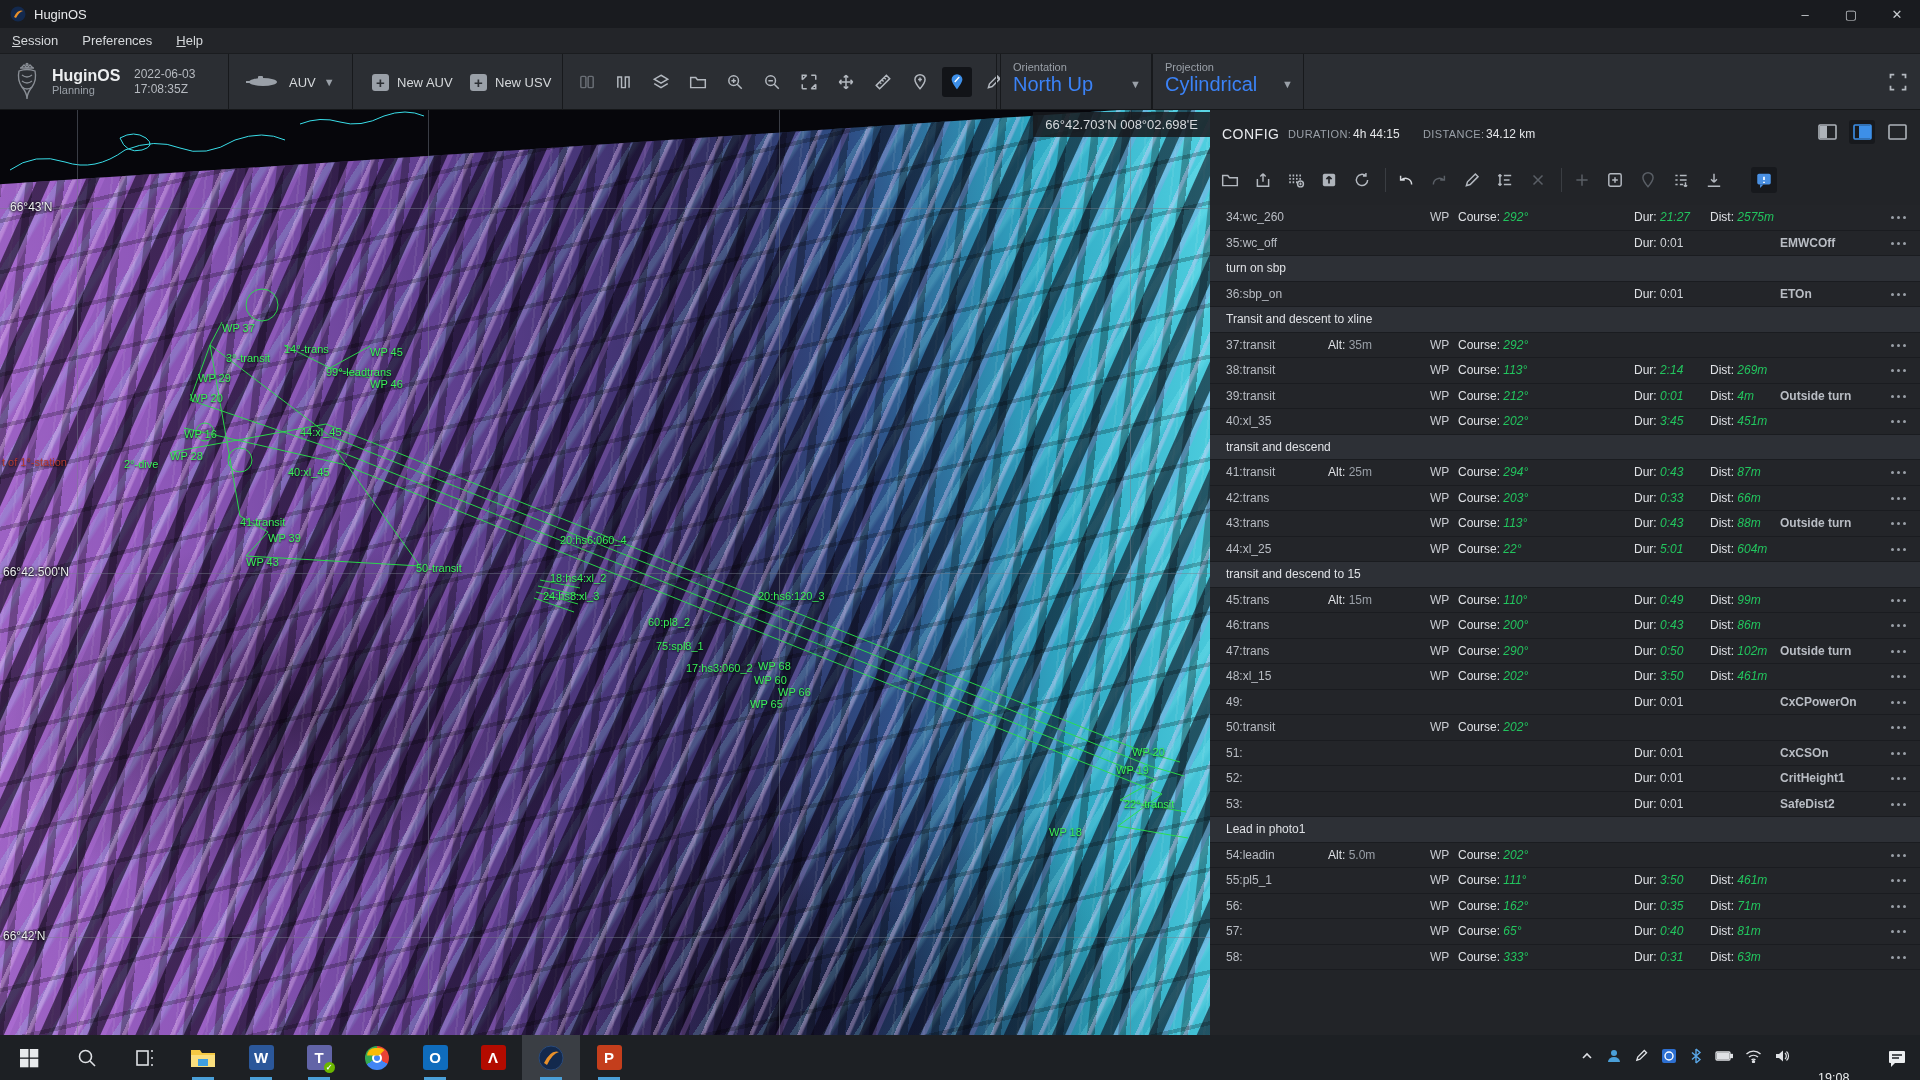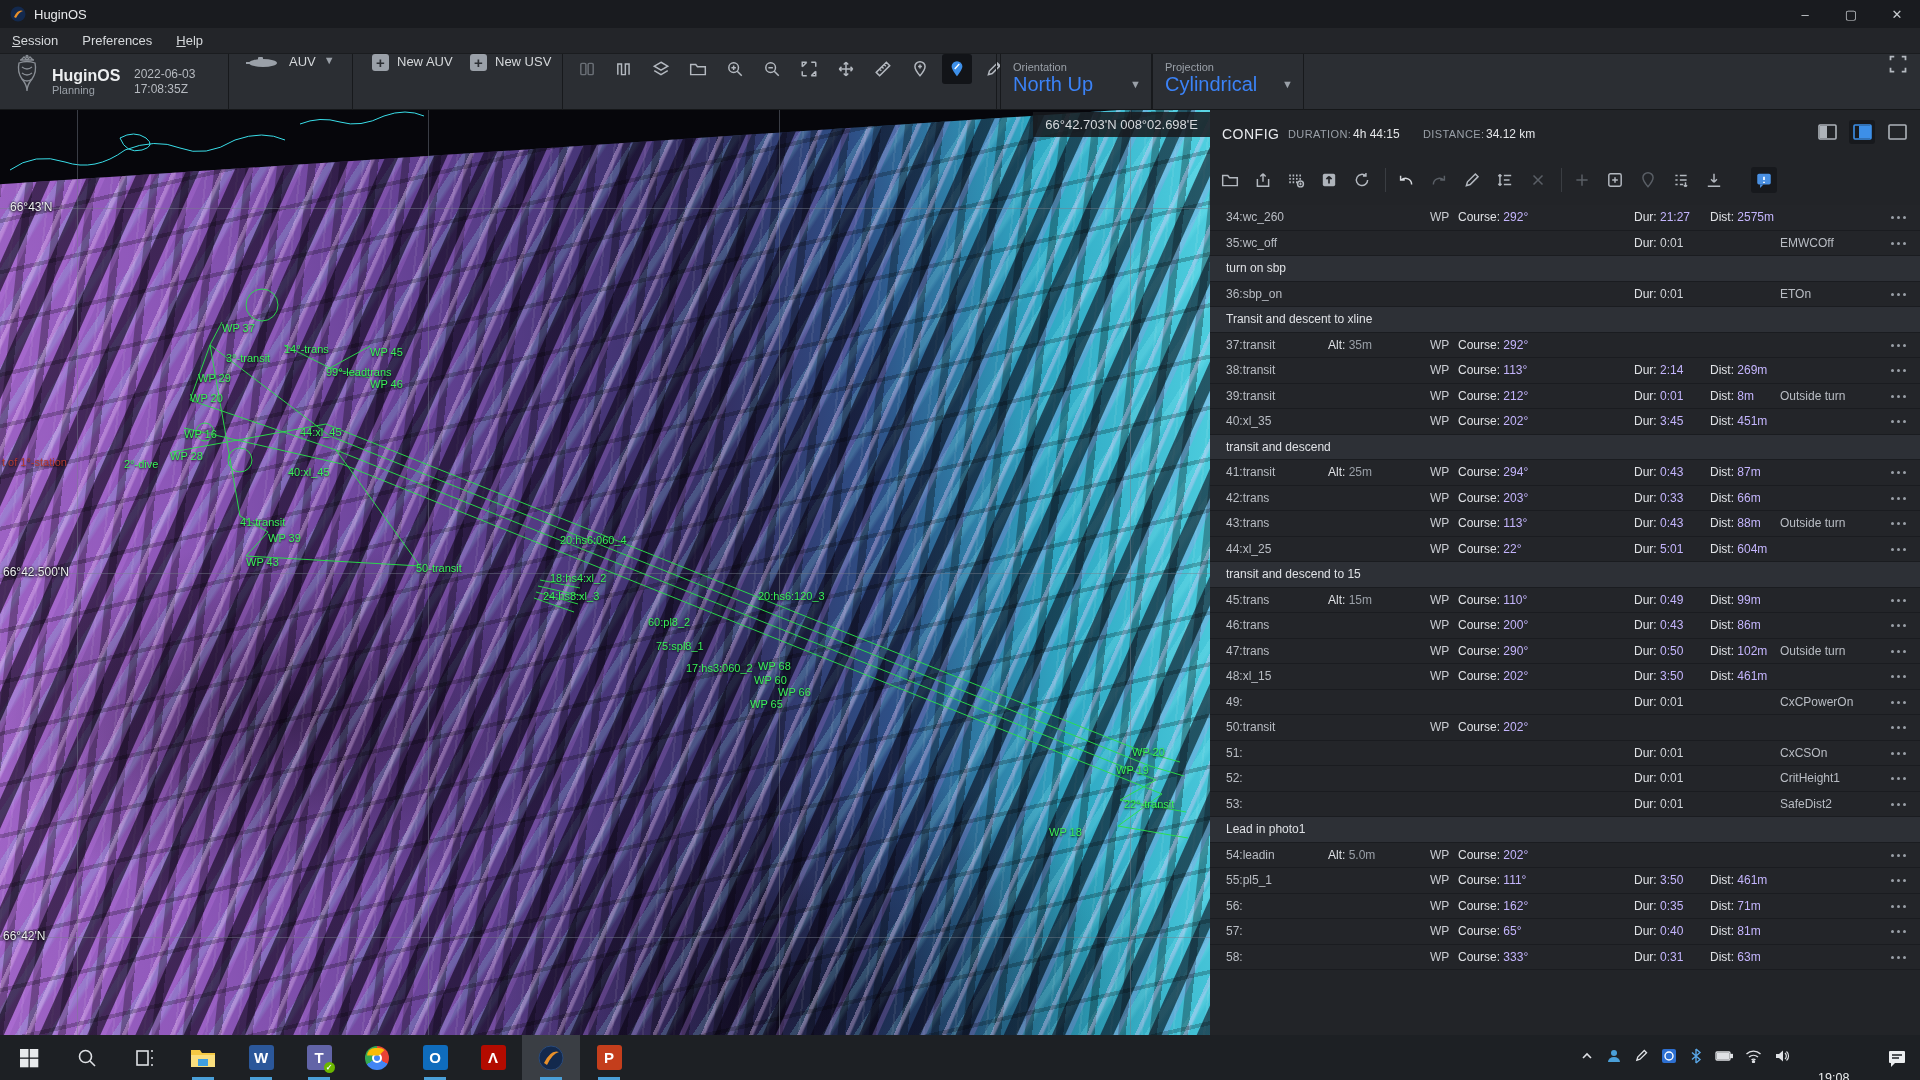--- a/index.html
+++ b/index.html
@@ -13,21 +13,21 @@
   .wincontrols{position:absolute;right:0;top:0;height:28px;display:flex;}
   .winbtn{width:46px;height:28px;display:flex;align-items:center;justify-content:center;color:#c8ccd0;font-size:13px;}
 
   
   .menubar{position:absolute;left:0;top:28px;width:1920px;height:26px;background:#232529;display:flex;align-items:center;padding-left:0;border-bottom:1px solid #1a1c1f;}
   .menuitem{color:#d5d8db;font-size:13px;padding:0 12px;}
   .menuitem u{text-decoration:underline;}
 
   
   .toolbar{position:absolute;left:0;top:54px;width:1920px;height:56px;background:#2b2e33;border-bottom:1px solid #151719;}
-  .tb-abs{position:absolute;top:0;height:56px;display:flex;align-items:flex-start;}
+  .tb-abs{position:absolute;top:0;height:56px;display:flex;align-items:center;}
   .tb-divider{position:absolute;top:0;width:1px;height:56px;background:#17191c;}
   .brand-name{color:#eceef0;font-size:16px;font-weight:bold;line-height:17px;}
   .brand-mode{color:#9aa0a8;font-size:11px;line-height:13px;}
   .dt{color:#b6bac0;font-size:12px;line-height:15px;}
   .tbtext{color:#d5d8db;font-size:13px;}
   .plus-tile{width:17px;height:17px;background:#9aa0a8;border-radius:3px;color:#2b2e33;font-size:15px;font-weight:bold;display:flex;align-items:center;justify-content:center;margin-right:8px;}
   .chev{color:#9aa0a8;font-size:11px;margin-left:8px;}
   .tbicon{width:30px;height:30px;display:flex;align-items:center;justify-content:center;}
   .tbicon.active-tile{background:#121418;border-radius:3px;}
   .dropdown2{position:absolute;top:0;height:56px;border-left:1px solid #17191c;border-right:1px solid #17191c;padding:6px 10px 0 12px;}
@@ -75,22 +75,22 @@
   .trow.section{background:#2d3036;}
   .cell{position:absolute;top:0;height:25px;line-height:25px;font-size:12px;white-space:nowrap;}
   .c-name{left:16px;color:#b9bdc4;}
   .c-sec{left:16px;color:#dfe1e5;}
   .c-alt{left:118px;color:#dfe1e5;}
   .c-alt b{font-weight:normal;color:#9aa0a8;}
   .c-wp{left:220px;color:#c8cbd1;}
   .c-course{left:248px;color:#dfe1e5;}
   .c-dur{left:424px;color:#dfe1e5;}
   .c-dist{left:500px;color:#dfe1e5;}
-  .c-extra{left:570px;color:#b9bdc4;}
-  .val-p{color:#c4b5fd;}
+  .c-extra{left:570px;color:#b9bdc4;font-weight:bold;}
+  .val-p{color:#22c55e;font-style:italic;}
   .val-w{color:#d0d3d8;}
   .c-dots{position:absolute;right:14px;top:0;height:25px;display:flex;align-items:center;gap:3px;}
   .c-dots i{width:3px;height:3px;border-radius:50%;background:#9aa0a8;display:block;}
 
   
   .taskbar{position:absolute;left:0;top:1035px;width:1920px;height:45px;background:#1d2024;display:flex;align-items:center;}
   .tb-app{width:58px;height:45px;display:flex;align-items:center;justify-content:center;position:relative;}
   .tb-app.active{background:#3a3e44;}
   .tb-app.open:after{content:"";position:absolute;left:18px;right:18px;bottom:0;height:3px;background:#4a9fd8;}
   .sq-icon{width:25px;height:25px;border-radius:3px;display:flex;align-items:center;justify-content:center;color:#fff;font-size:15px;font-weight:bold;position:relative;}
@@ -501,21 +501,21 @@
             <i></i>
             <i></i>
             <i></i>
           </span>
         </div>
         <div class="trow">
           <span class="cell c-name">39:transit</span>
           <span class="cell c-wp">WP</span>
           <span class="cell c-course">Course: <span class="val-p">212°</span></span>
           <span class="cell c-dur">Dur: <span class="val-p">0:01</span></span>
-          <span class="cell c-dist">Dist: <span class="val-p">8m</span></span>
+          <span class="cell c-dist">Dist: <span class="val-p">4m</span></span>
           <span class="cell c-extra">Outside turn</span>
           <span class="c-dots">
             <i></i>
             <i></i>
             <i></i>
           </span>
         </div>
         <div class="trow">
           <span class="cell c-name">40:xl_35</span>
           <span class="cell c-wp">WP</span>

